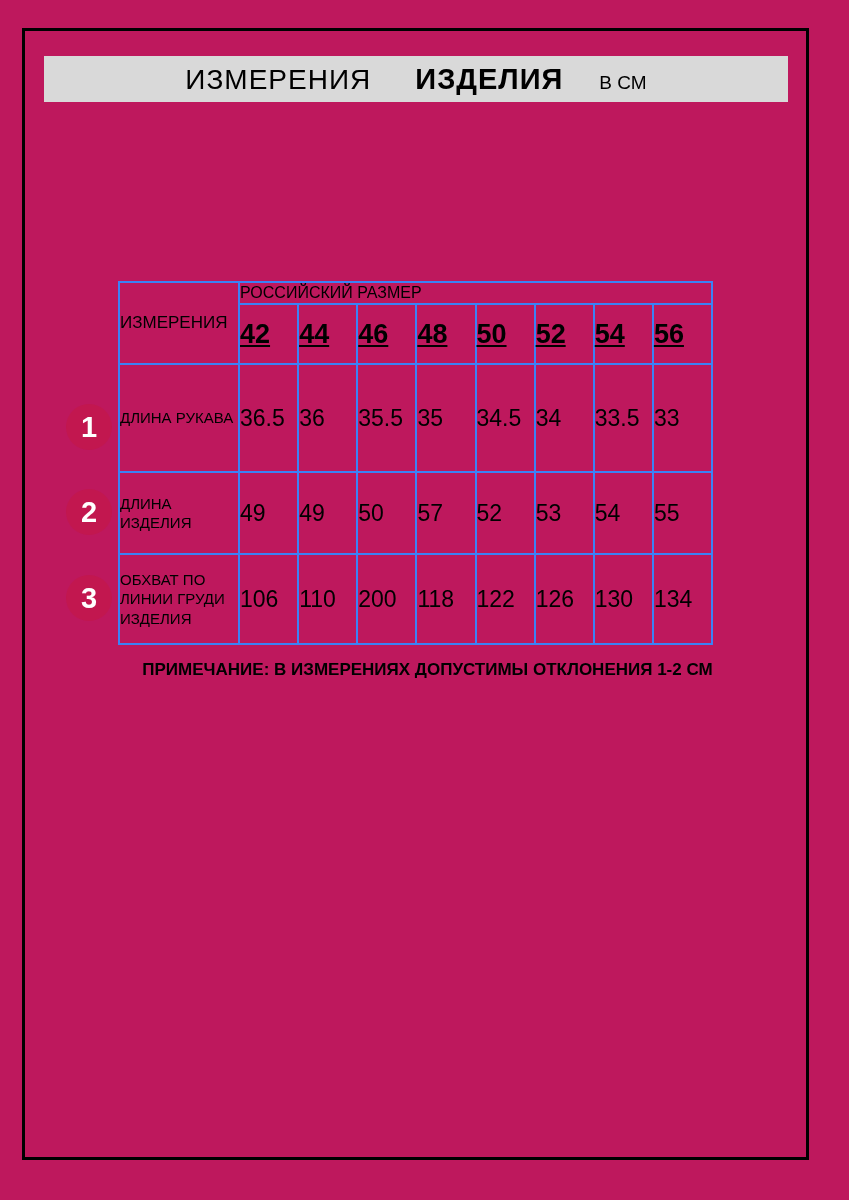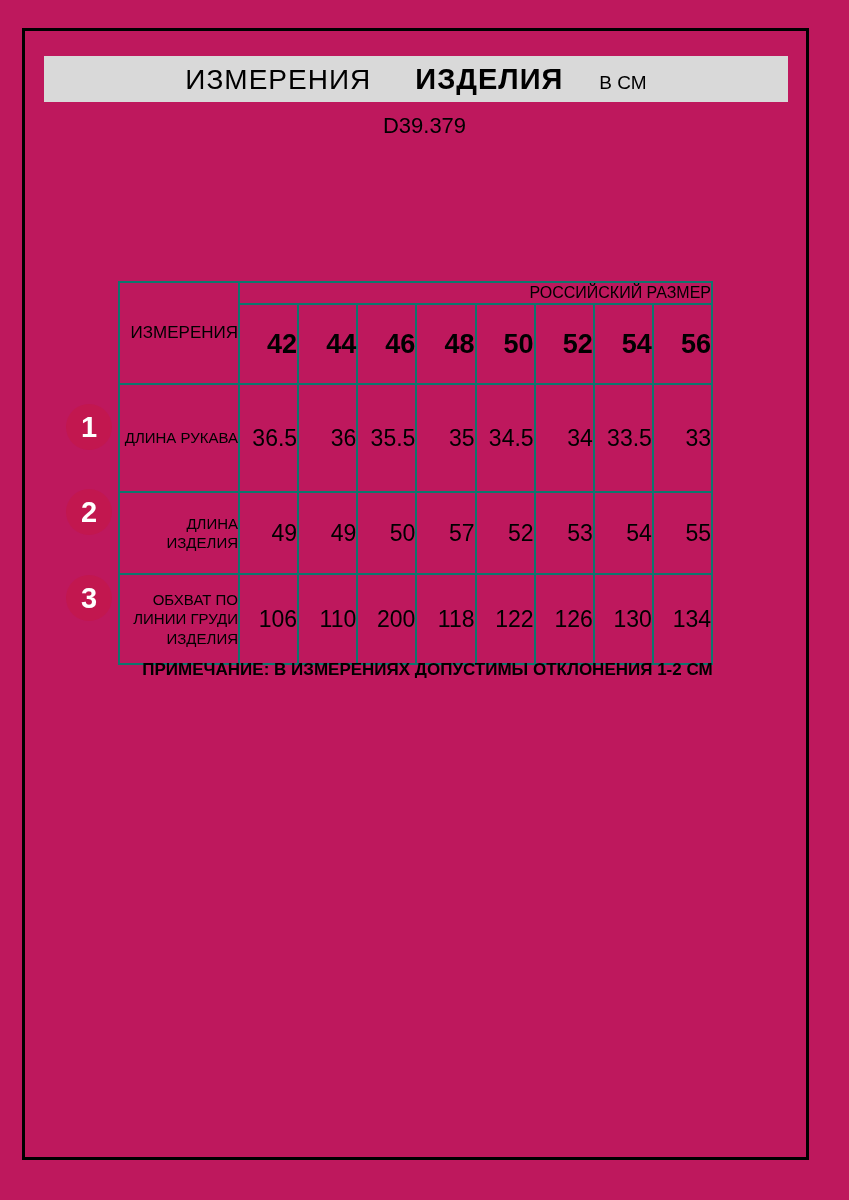--- a/index.html
+++ b/index.html
@@ -72,29 +72,29 @@
     position: absolute;
     left: 118px;
     top: 281px;
   }
   table.sizes {
     border-collapse: collapse;
     table-layout: fixed;
     width: 595px;
   }
   table.sizes td, table.sizes th {
-    border: 2px solid #0f766e;
-    text-align: right;
+    border: 2px solid #3b82f6;
+    text-align: left;
     vertical-align: middle;
     padding: 0;
     font-weight: normal;
   }
   col.c0 { width: 120px; }
   tr.group-row { height: 22px; }
-  tr.size-row  { height: 80px; }
+  tr.size-row  { height: 60px; text-decoration: underline; }
   tr.r1 { height: 108px; margin-left: 20px; }
   tr.r2 { height: 82px; }
   tr.r3 { height: 90px; }
   .corner-label {
     font-size: 17px;
   }
   .group-header {
     font-size: 16px;
   }
   .size-cell {
@@ -140,21 +140,20 @@
 </head>
 <body>
 
 <div class="page">
   <div class="frame"></div>
 
   <div class="band">
     <span class="t-main">ИЗМЕРЕНИЯ</span><span class="t-bold">ИЗДЕЛИЯ</span><span class="t-unit">В СМ</span>
   </div>
 
-  <div class="code">D39.379</div>
 
 
   <div class="tablewrap">
     <table class="sizes">
       <colgroup>
         <col class="c0">
         <col>
           <col>
           <col>
           <col>

